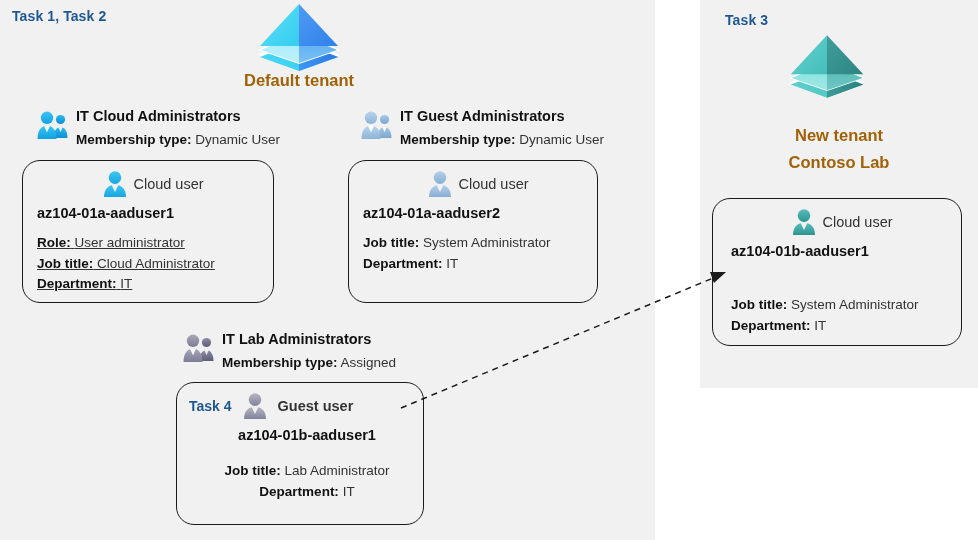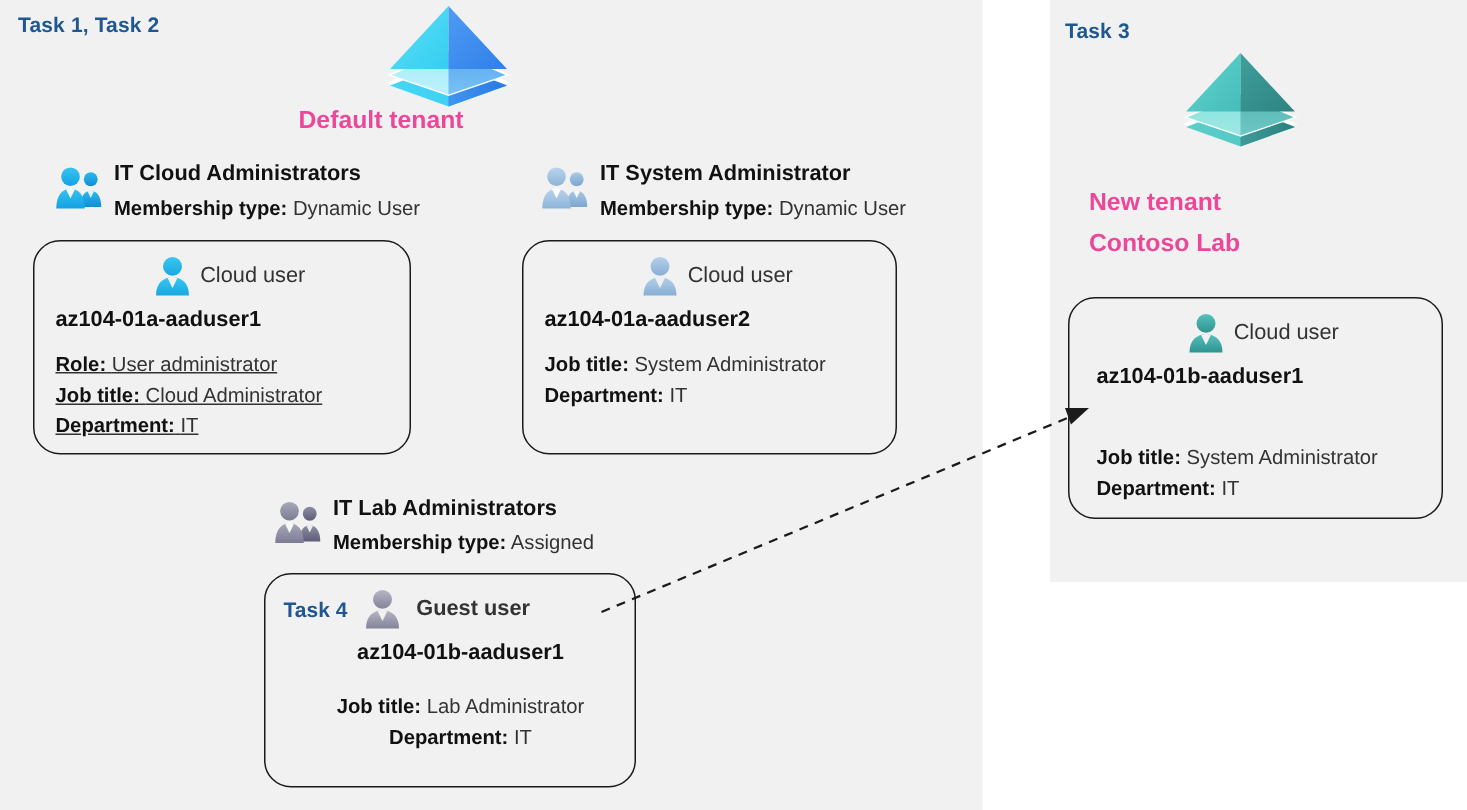--- a/index.html
+++ b/index.html
@@ -24,22 +24,23 @@
     white-space:nowrap;
   }
 
   
   .tenant-logo{position:absolute;width:86px;height:70px;}
   .tenant-logo svg{display:block;width:100%;height:100%;}
   .tenant-caption{
     position:absolute;
     font-weight:bold;
     font-size:16.5px;
+    text-align:center;
     white-space:nowrap;
-    color:#ec4899;
+    color:#a16207;
   }
 
   
   .group{position:absolute;display:flex;align-items:flex-start;}
   .group .grp-icon{width:34px;height:30px;flex:0 0 34px;margin-top:5px;}
   .group .grp-icon svg{display:block;width:100%;height:100%;}
   .group .grp-text{margin-left:6px;line-height:1.42;}
   .grp-title{font-weight:bold;font-size:14.5px;color:#111;white-space:nowrap;}
   .grp-meta{font-size:13.5px;color:#333;white-space:nowrap;}
   .grp-meta b{color:#111;}
@@ -79,21 +80,21 @@
   #connector{position:absolute;left:0;top:0;width:978px;height:540px;pointer-events:none;}
 </style>
 </head>
 <body>
 
 <div class="panel" id="panel-left"></div>
 <div class="panel" id="panel-right"></div>
 
 <div class="task-label" style="left:12px;top:8px;">Task 1, Task 2</div>
 
-<div class="task-label" style="left:710px;top:12px;text-align:center;">Task 3</div>
+<div class="task-label" style="left:725px;top:12px;text-align:center;">Task 3</div>
 
 <div class="tenant-logo" style="left:256px;top:2px;">
   <svg viewBox="0 0 86 70" xmlns="http://www.w3.org/2000/svg">
     <defs>
       <linearGradient id="gL1" x1="0" y1="0" x2="1" y2="1">
         <stop offset="0" stop-color="#5ce0f7"></stop>
           <stop offset="1" stop-color="#36cdf0"></stop>
       </linearGradient>
       <linearGradient id="gR1" x1="0" y1="0" x2="1" y2="1">
         <stop offset="0" stop-color="#4f9bf4"></stop>
@@ -244,21 +245,21 @@
       </defs>
       <circle cx="24.5" cy="9.5" r="4.6" fill="url(#gg2a)"></circle>
       <path d="M17.5 28 C17.5 20.2 21 17.2 24.5 17.2 C28 17.2 31.5 20.2 31.5 28 Z" fill="url(#gg2a)"></path>
       <path d="M22.4 17.6 L24.5 22 L26.6 17.6 L24.5 16.8 Z" fill="#ffffff" opacity=".9"></path>
       <circle cx="11" cy="7.8" r="6.2" fill="url(#gg2b)"></circle>
       <path d="M1.5 29 C1.5 19.6 6.2 15.6 11 15.6 C15.8 15.6 20.5 19.6 20.5 29 Z" fill="url(#gg2b)"></path>
       <path d="M8 16.1 L11 22.3 L14 16.1 L11 15.1 Z" fill="#ffffff" opacity=".95"></path>
     </svg>
   </span>
   <span class="grp-text">
-    <span class="grp-title">IT System Administrator</span><br>
+    <span class="grp-title">IT Guest Administrators</span><br>
     <span class="grp-meta"><b>Membership type:</b> <span>Dynamic User</span></span>
   </span>
 </div>
 
 <div class="card" style="left:348px;top:160px;width:250px;height:143px;">
   <div class="card-head center">
     <span class="usr-icon">
       <svg viewBox="0 0 26 28" xmlns="http://www.w3.org/2000/svg">
         <defs>
           <linearGradient id="cu2" x1="0" y1="0" x2="0" y2="1">

